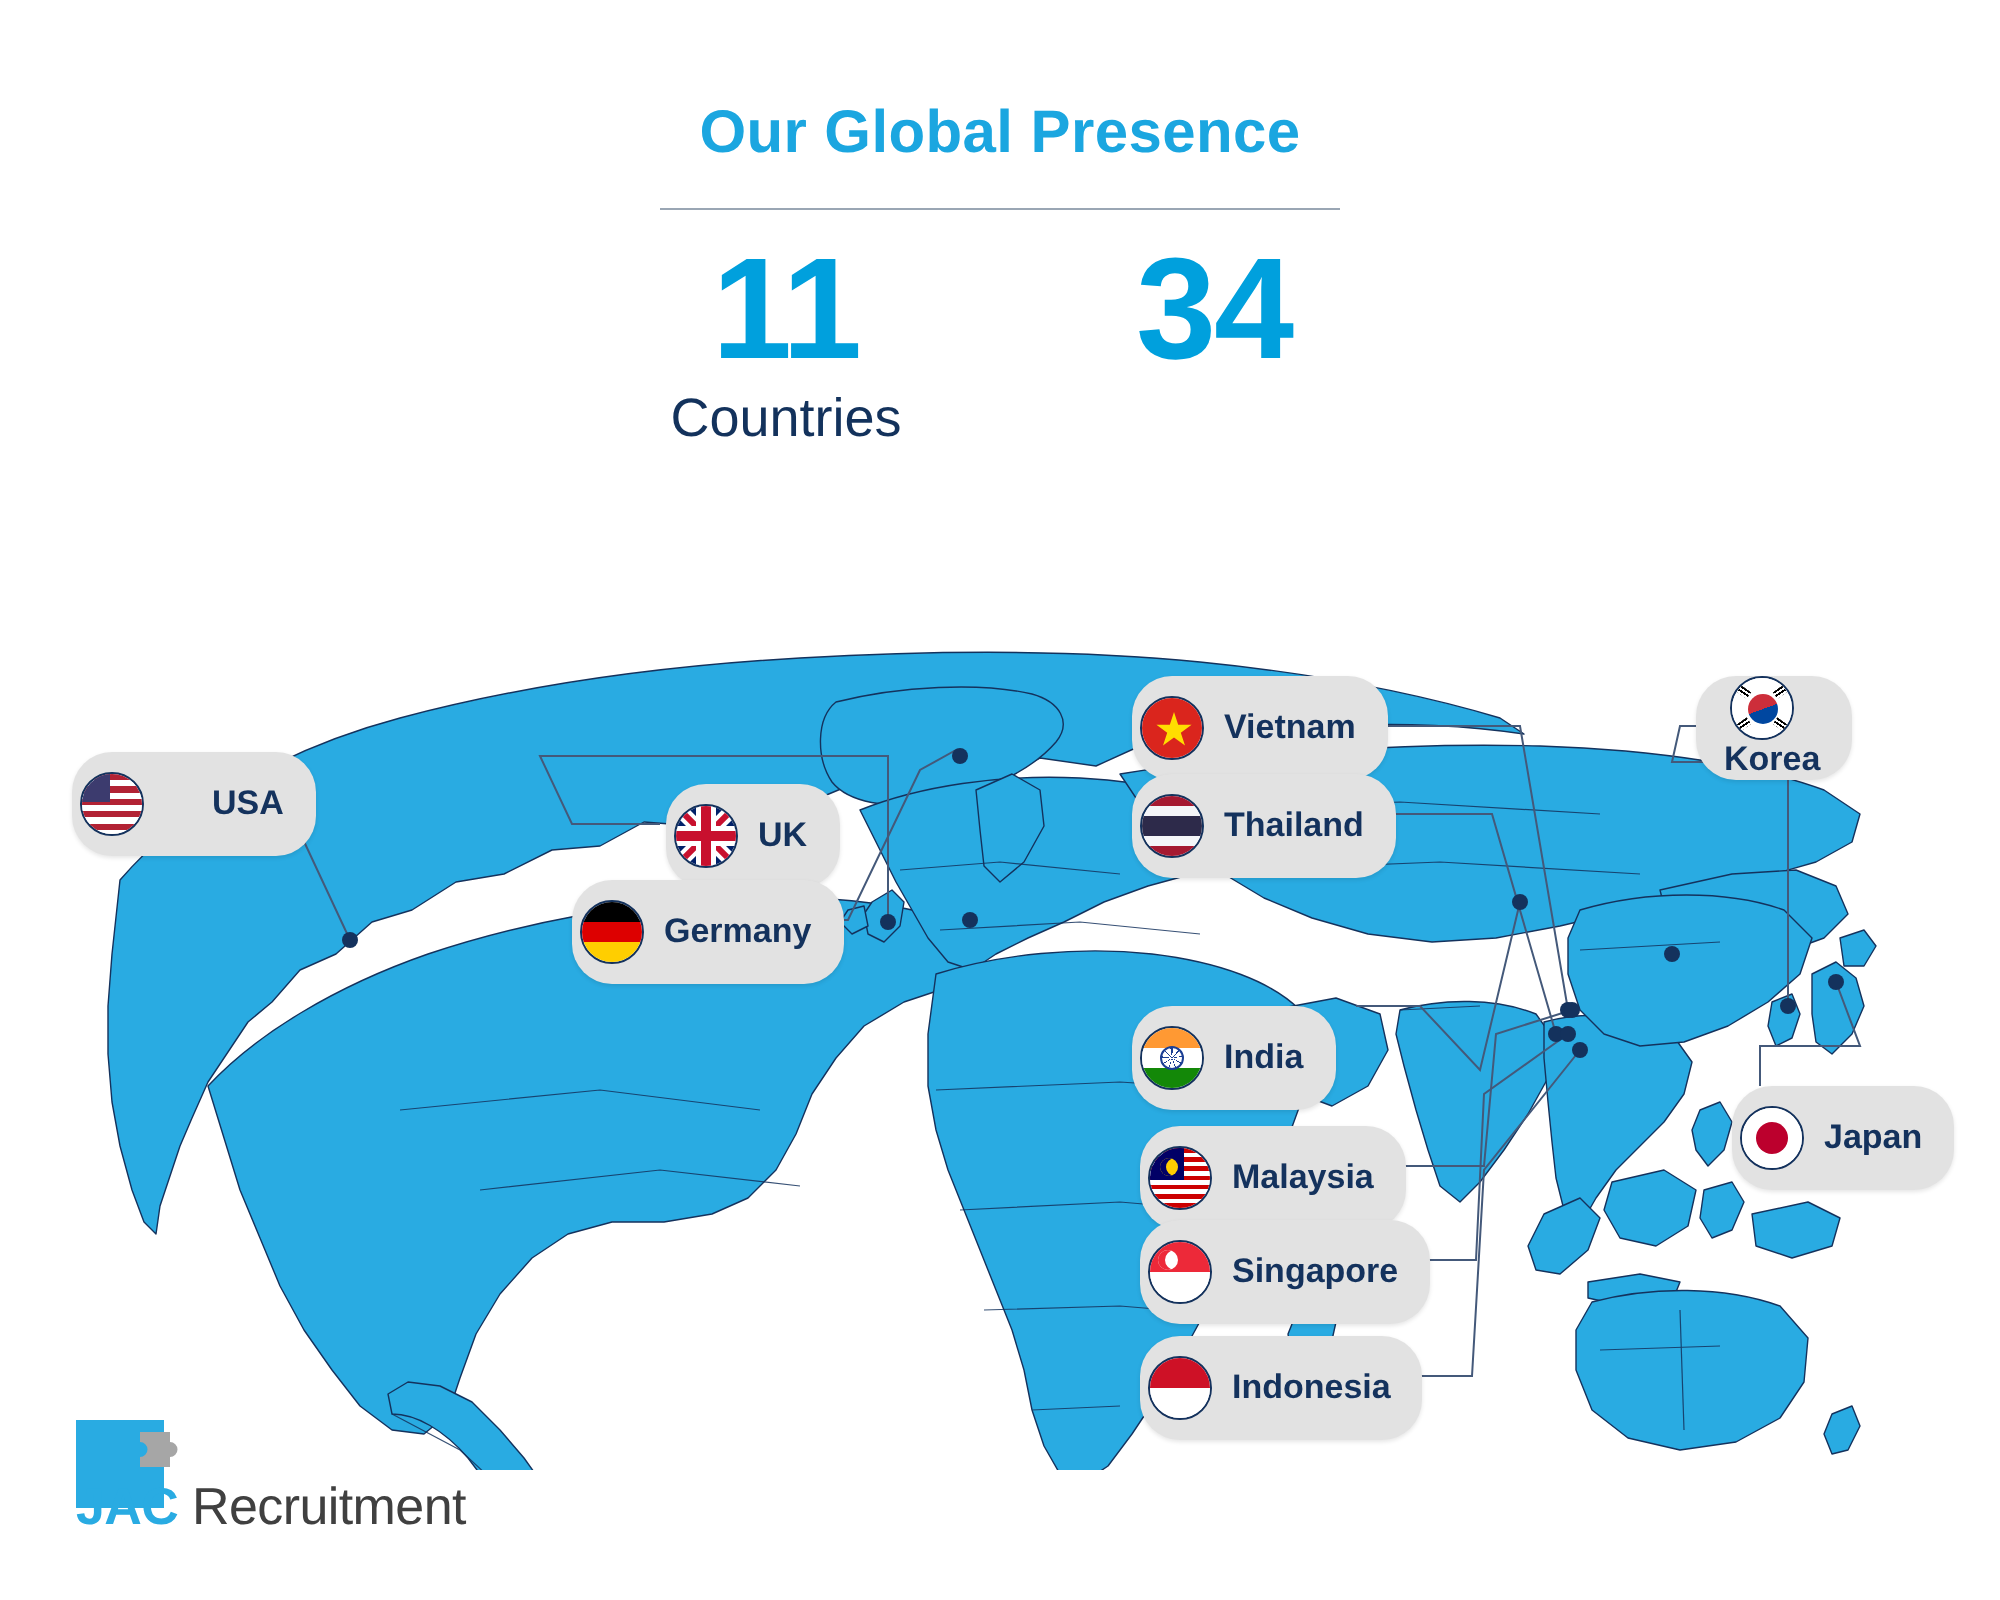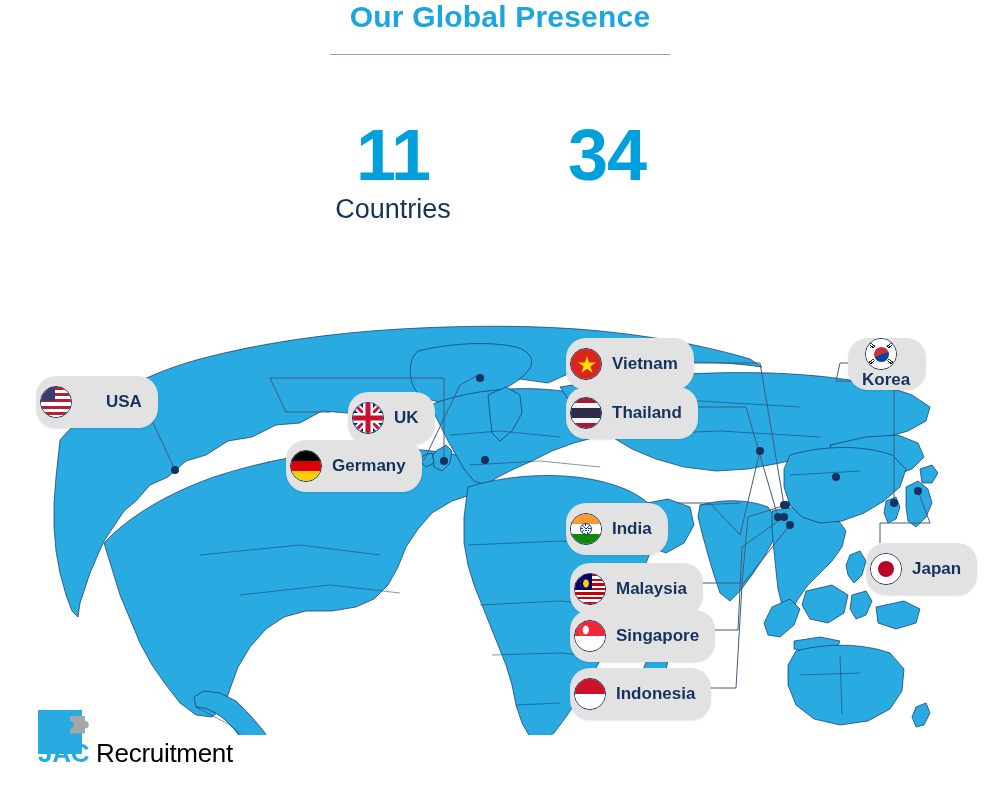--- a/index.html
+++ b/index.html
@@ -19,20 +19,21 @@
   
   #header {
     position: absolute;
     left: 0;
     top: 0;
     width: 1000px;
     text-align: center;
   }
   #page-title {
     margin: 0;
+    padding-top: 50px;
     font-size: 30px;
     font-weight: bold;
     color: #1ba6e0;
     letter-spacing: 0.2px;
   }
   #title-rule {
     width: 340px;
     height: 1px;
     background: #9aa6b4;
     margin: 20px auto 0 auto;
@@ -243,21 +244,21 @@
   #logo-puzzle { position: absolute; left: 24px; top: -2px; }
   #logo-text {
     position: absolute;
     left: 0; top: 28px;
     font-size: 26px;
     font-weight: bold;
     letter-spacing: -0.3px;
     white-space: nowrap;
   }
   #logo-jac { color: #29abe2; }
-  #logo-recruitment { color: #000000; font-weight: normal; }
+  #logo-recruitment { color: #404040; font-weight: normal; }
 </style>
 </head>
 <body>
 
 <div id="header">
   <h1 id="page-title">Our Global Presence</h1>
   <div id="title-rule"></div>
 </div>
 
 <div id="stats">
@@ -426,21 +427,21 @@
 </div>
 
 <div class="pill" style="left:36px; top:376px;gap:24px;">
   <span class="pill-flag">
     <span class="fl usa-stripes"></span>
       <span class="usa-canton"></span>
   </span>
   <span class="pill-label">USA</span>
 </div>
 
-<div class="pill" style="left:348px; top:392px;">
+<div class="pill" style="left:333px; top:392px;">
   <span class="pill-flag">
     <span class="fl uk-base"></span>
     <span class="uk-dw1"></span>
       <span class="uk-dw2"></span>
     <span class="uk-dr1"></span>
       <span class="uk-dr2"></span>
     <span class="uk-cw-v"></span>
       <span class="uk-cw-h"></span>
     <span class="uk-cr-v"></span>
       <span class="uk-cr-h"></span>

